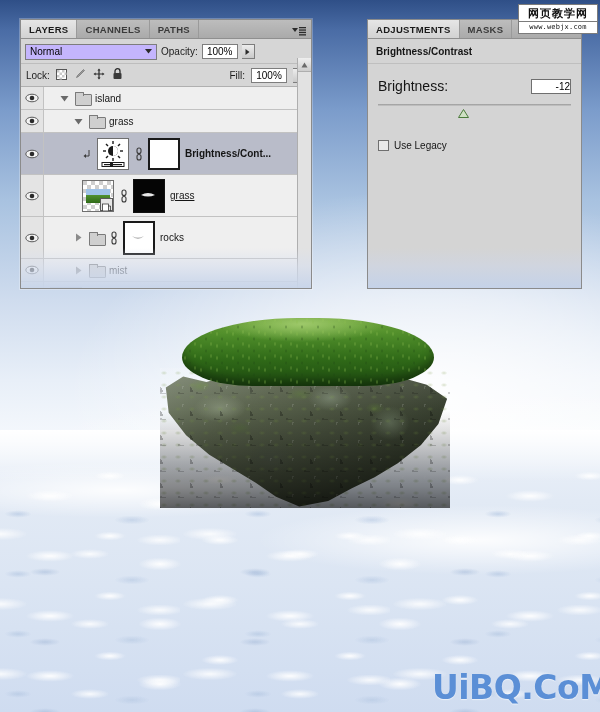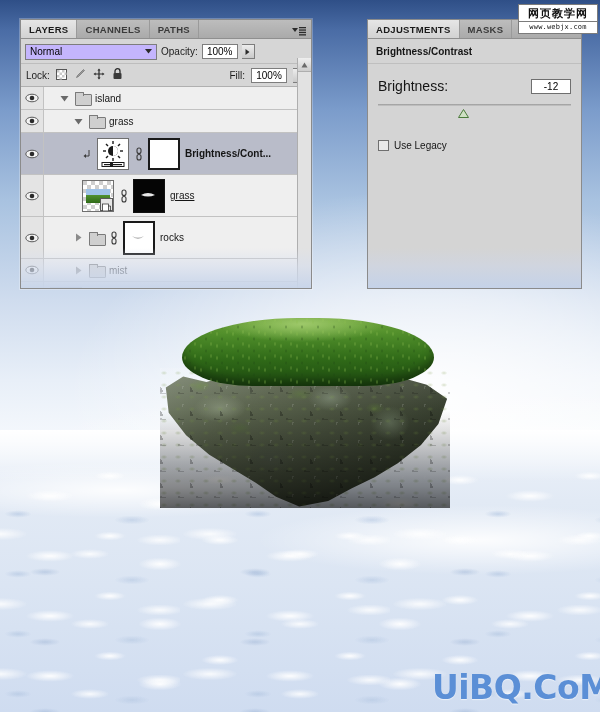--- a/index.html
+++ b/index.html
@@ -224,21 +224,21 @@
   .adj-title{
     font-size:10px;font-weight:bold;color:#151515;padding:7px 0 6px 8px;
     border-bottom:1px solid #bfbfbf;
   }
   .adj-body{padding:14px 10px 0 10px;}
   .adj-field{margin-bottom:4px;}
   .adj-row{display:flex;align-items:center;justify-content:space-between;}
   .adj-label{font-size:14px;color:#151515;}
   .adj-input{
     width:40px;height:15px;background:#fff;border:1px solid #6f6f6f;
-    font-size:10px;color:#000;display:flex;align-items:center;justify-content:center;
+    font-size:10px;color:#000;display:flex;align-items:center;justify-content:flex-end;
     box-sizing:border-box;
   }
   .slider{position:relative;height:14px;margin-top:6px;}
   .slider-track{position:absolute;left:0;right:0;top:4px;height:2px;background:linear-gradient(to bottom,#9a9a9a,#c9c9c9);}
   .slider-thumb{
     position:absolute;top:4px;width:11px;height:9px;
   }
   .checkrow{display:flex;align-items:center;gap:5px;margin-top:26px;}
   .checkbox{
     width:11px;height:11px;background:#e9e9e9;border:1px solid #6f6f6f;box-sizing:border-box;

